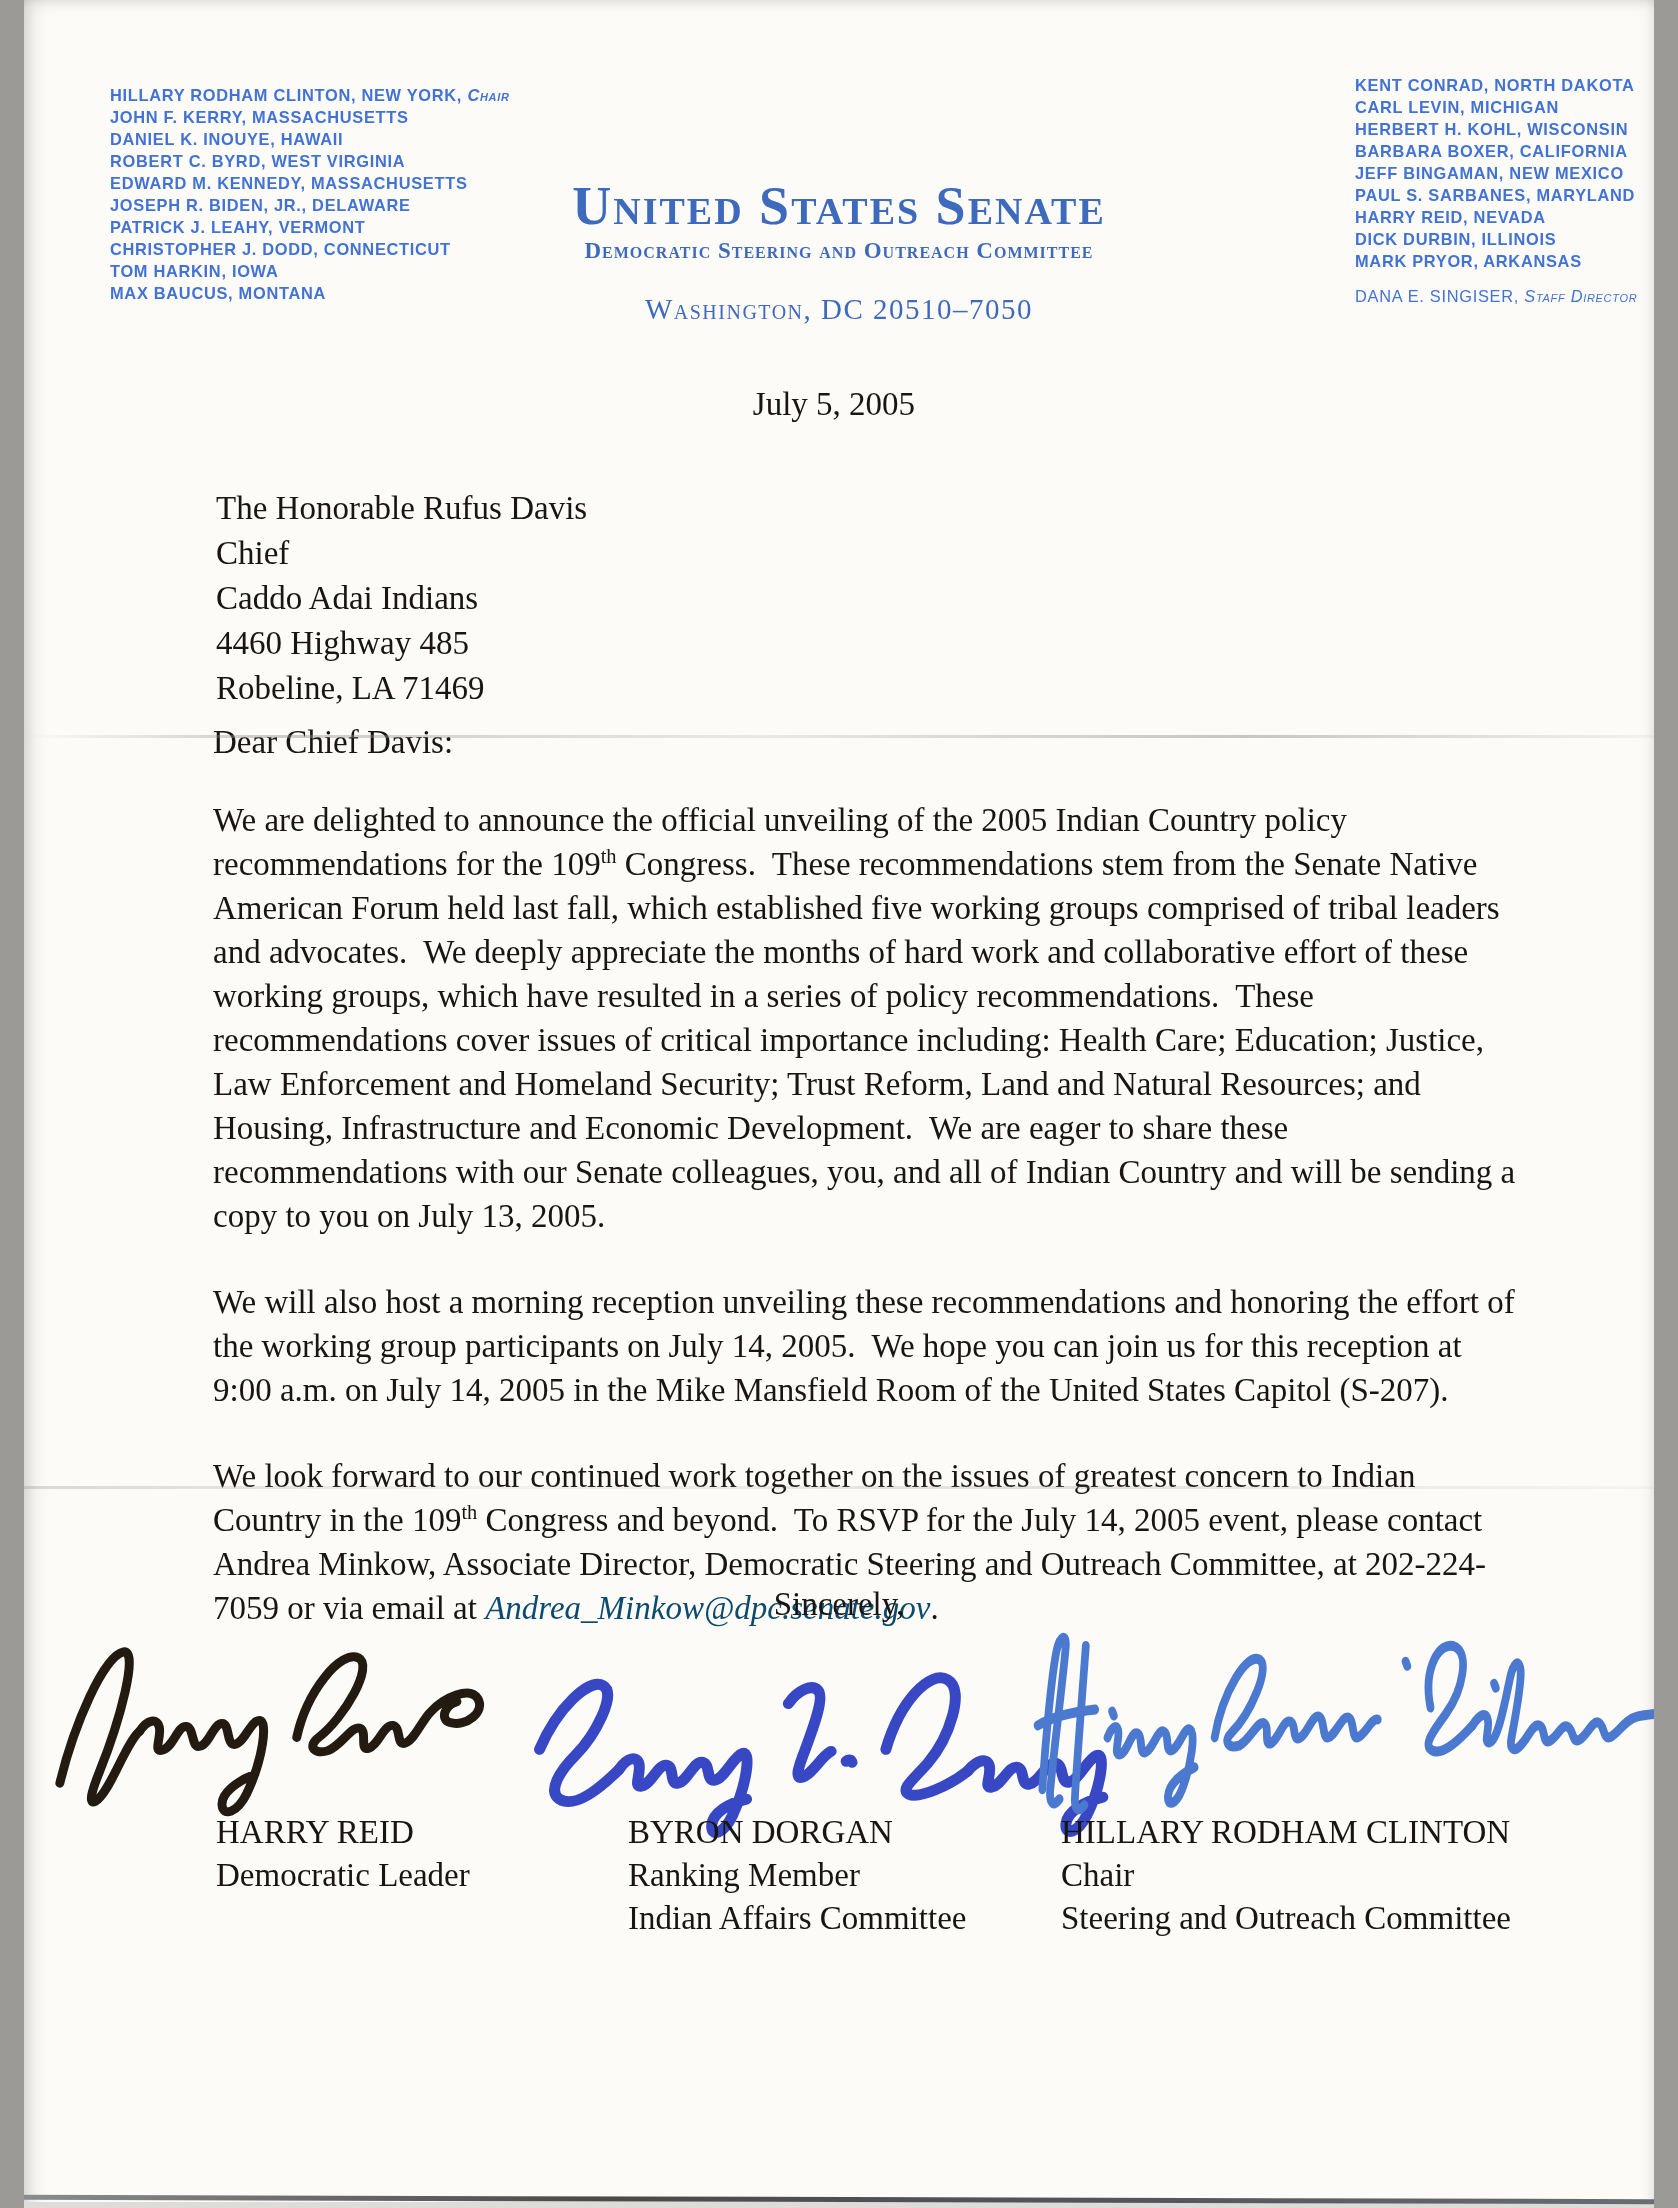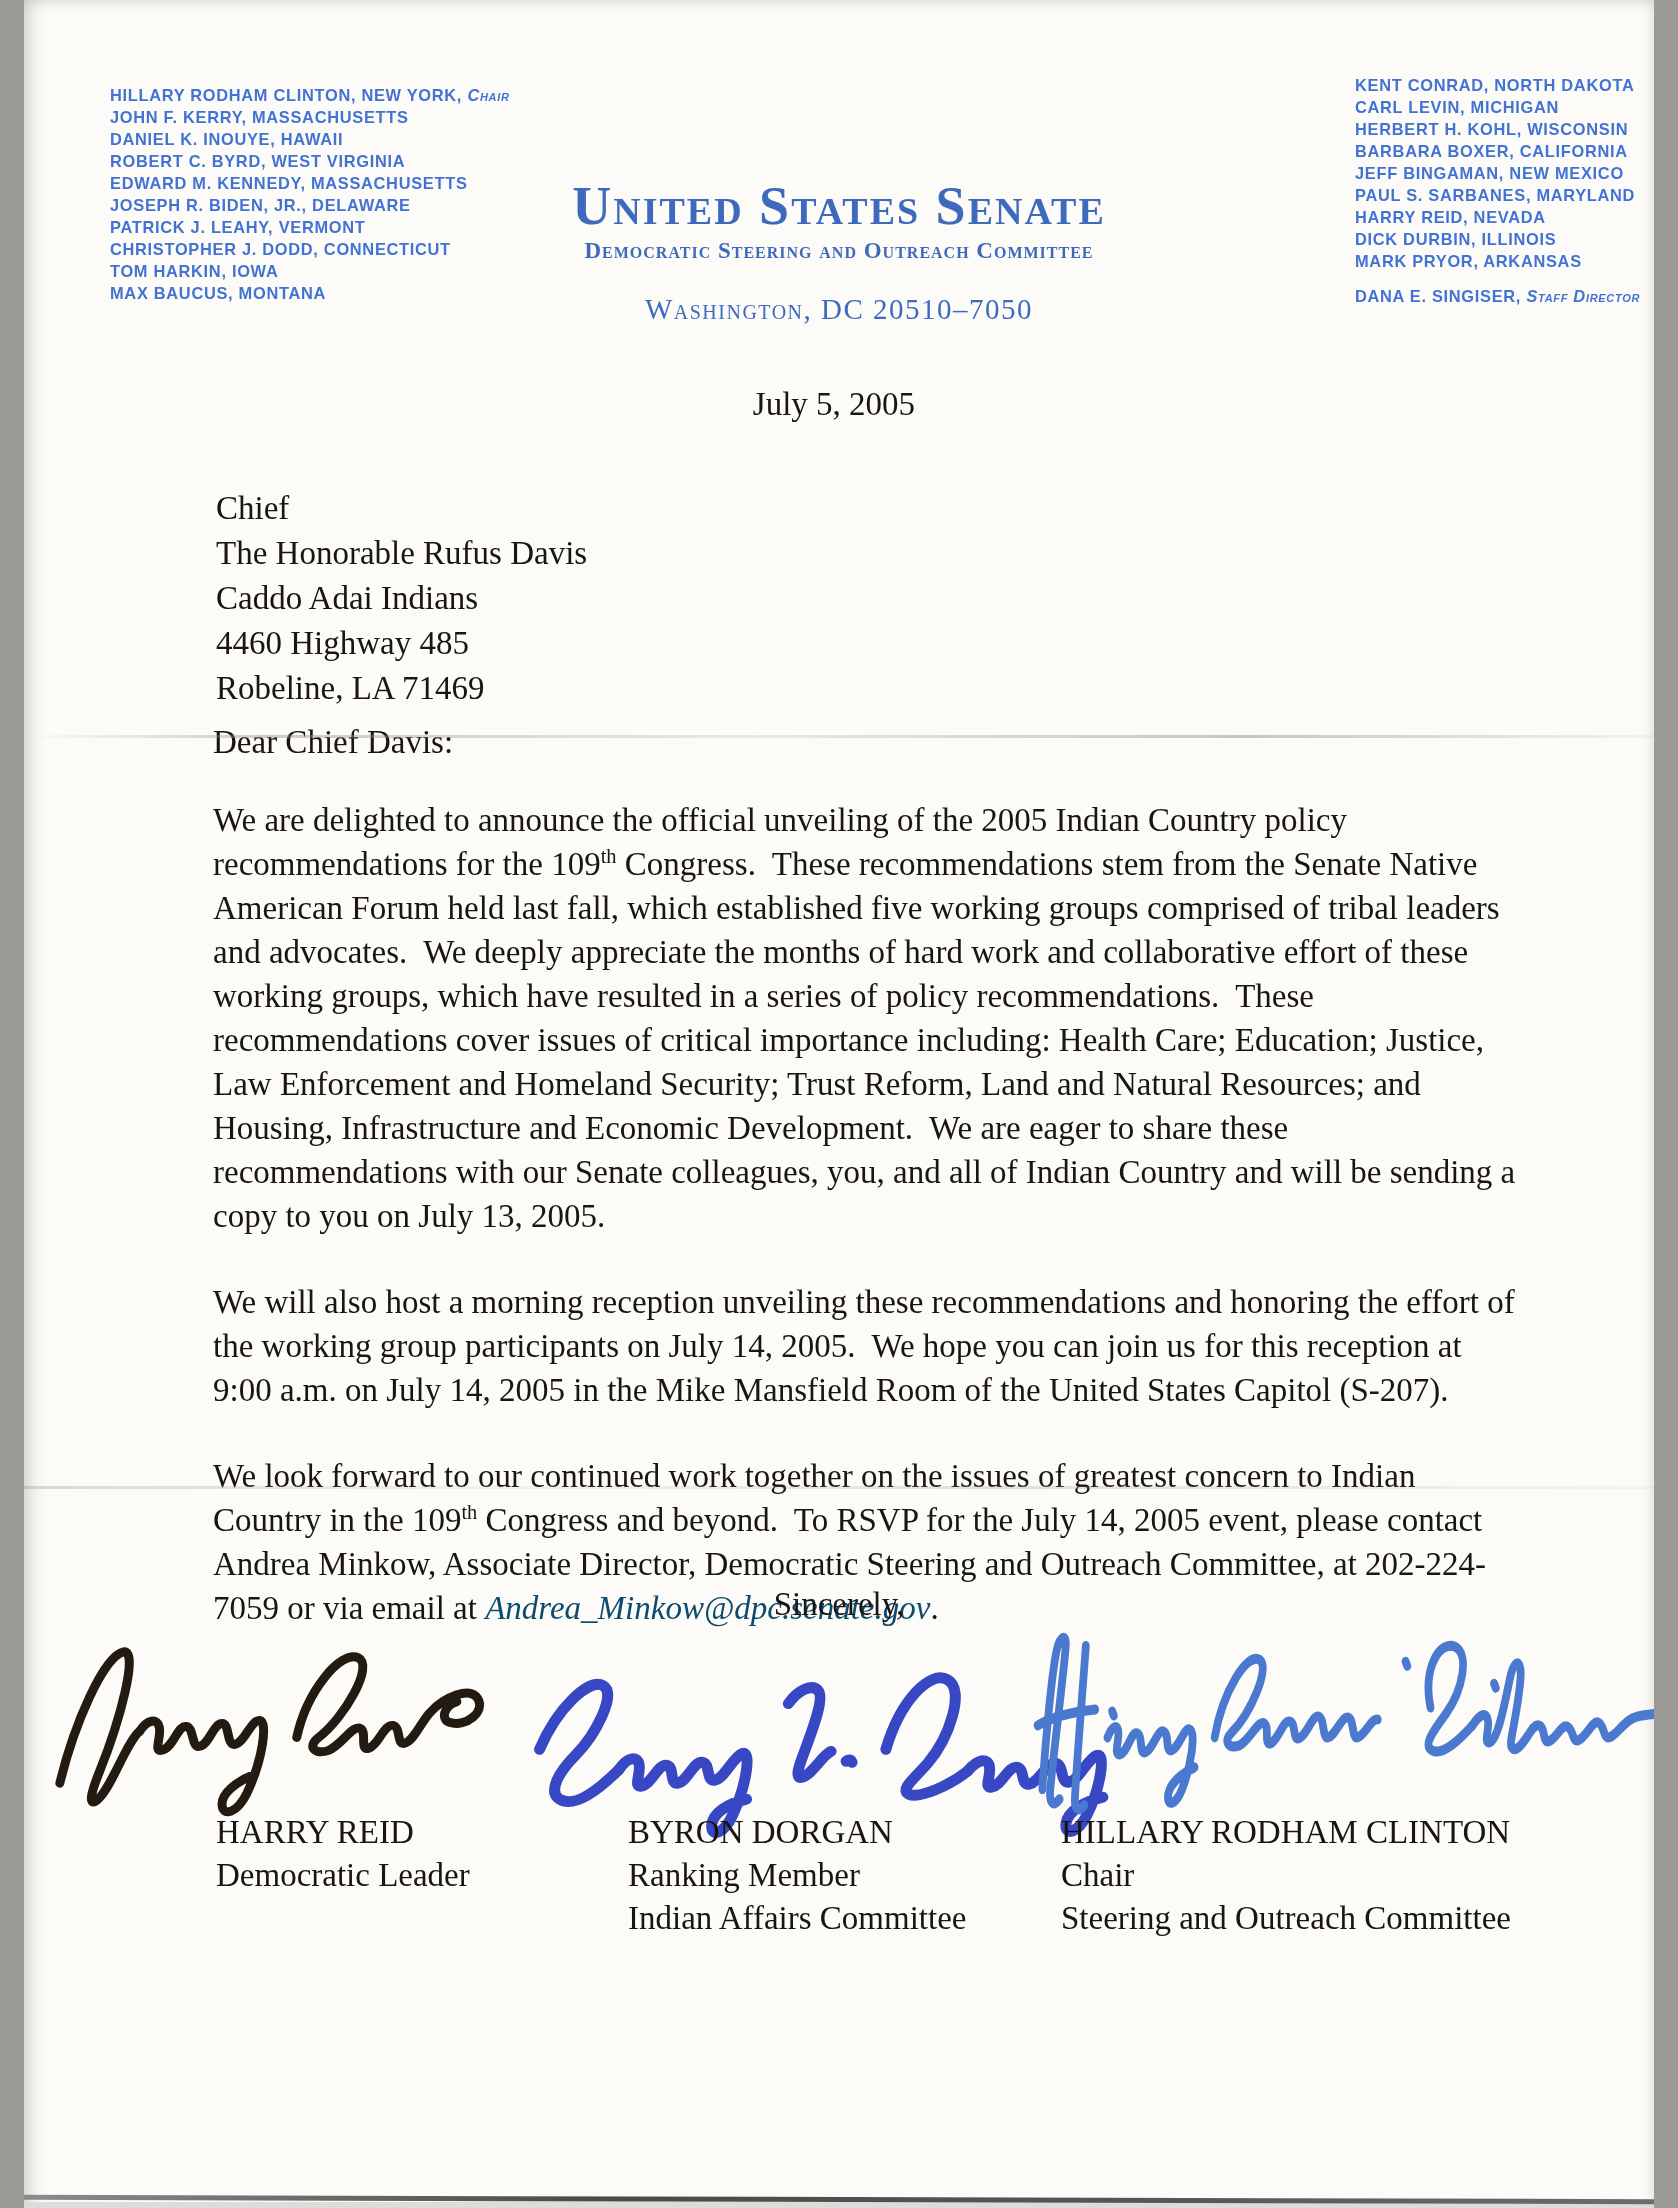--- a/index.html
+++ b/index.html
@@ -12,21 +12,21 @@
     font-family:"Liberation Serif", serif;color:#181512;
   }
   
   .member-col{position:absolute;font-family:"Liberation Sans", sans-serif;
     font-weight:bold;font-size:16.4px;line-height:22px;letter-spacing:0.7px;
     color:#4273d4;white-space:nowrap;}
   .member-col-left{left:86px;top:84px;}
   .member-col-right{left:1331px;top:74px;}
   .member-line .suffix, .staff-line .suffix{font-style:italic;font-variant:small-caps;}
   .staff-line{position:absolute;left:1331px;top:287px;font-family:"Liberation Sans", sans-serif;
-    font-weight:bold;font-size:16.4px;letter-spacing:0.7px;color:#4273d4;white-space:nowrap;}
+    font-weight:normal;font-size:16.4px;letter-spacing:0.7px;color:#4273d4;white-space:nowrap;}
   .center-head{position:absolute;left:0;right:0;text-align:center;color:#3e6abd;}
   .title-main{top:179px;font-size:54px;font-weight:bold;font-variant:small-caps;letter-spacing:2px;line-height:1;}
   .title-sub{top:239px;font-size:23px;font-weight:bold;font-variant:small-caps;letter-spacing:1px;line-height:1;}
   .title-city{top:295px;font-size:29px;font-variant:small-caps;letter-spacing:1.5px;line-height:1;}
   
   .date-line{position:absolute;left:0;right:10px;top:386px;text-align:center;font-size:33px;}
   .recipient{position:absolute;left:192px;top:486px;font-size:33px;line-height:45px;}
   .body-block{position:absolute;left:189px;top:720px;width:1315px;font-size:33px;line-height:44px;}
   .salutation{margin:0 0 34px 0;}
   .para{margin:0 0 42px 0;white-space:pre-wrap;}
@@ -82,22 +82,22 @@
     <span class="suffix">Staff Director</span>
   </div>
 
   <div class="center-head title-main">United States Senate</div>
   <div class="center-head title-sub">Democratic Steering and Outreach Committee</div>
   <div class="center-head title-city">Washington, DC 20510–7050</div>
 
   <div class="date-line">July 5, 2005</div>
 
   <div class="recipient">
+      <div class="addr-line">The Honorable Rufus Davis</div>
       <div class="addr-line">Chief</div>
-      <div class="addr-line">The Honorable Rufus Davis</div>
       <div class="addr-line">Caddo Adai Indians</div>
       <div class="addr-line">4460 Highway 485</div>
       <div class="addr-line">Robeline, LA 71469</div>
     </div>
 
   <div class="body-block">
     <div class="salutation">Dear Chief Davis:</div>
     <div>
         <p class="para"><span>We are delighted to announce the official unveiling of the 2005 Indian Country policy recommendations for the 109</span><sup>th</sup><span> Congress.  These recommendations stem from the Senate Native American Forum held last fall, which established five working groups comprised of tribal leaders and advocates.  We deeply appreciate the months of hard work and collaborative effort of these working groups, which have resulted in a series of policy recommendations.  These recommendations cover issues of critical importance including: Health Care; Education; Justice, Law Enforcement and Homeland Security; Trust Reform, Land and Natural Resources; and Housing, Infrastructure and Economic Development.  We are eager to share these recommendations with our Senate colleagues, you, and all of Indian Country and will be sending a copy to you on July 13, 2005.</span></p>
         <p class="para"><span>We will also host a morning reception unveiling these recommendations and honoring the effort of the working group participants on July 14, 2005.  We hope you can join us for this reception at 9:00 a.m. on July 14, 2005 in the Mike Mansfield Room of the United States Capitol (S-207).</span></p>

